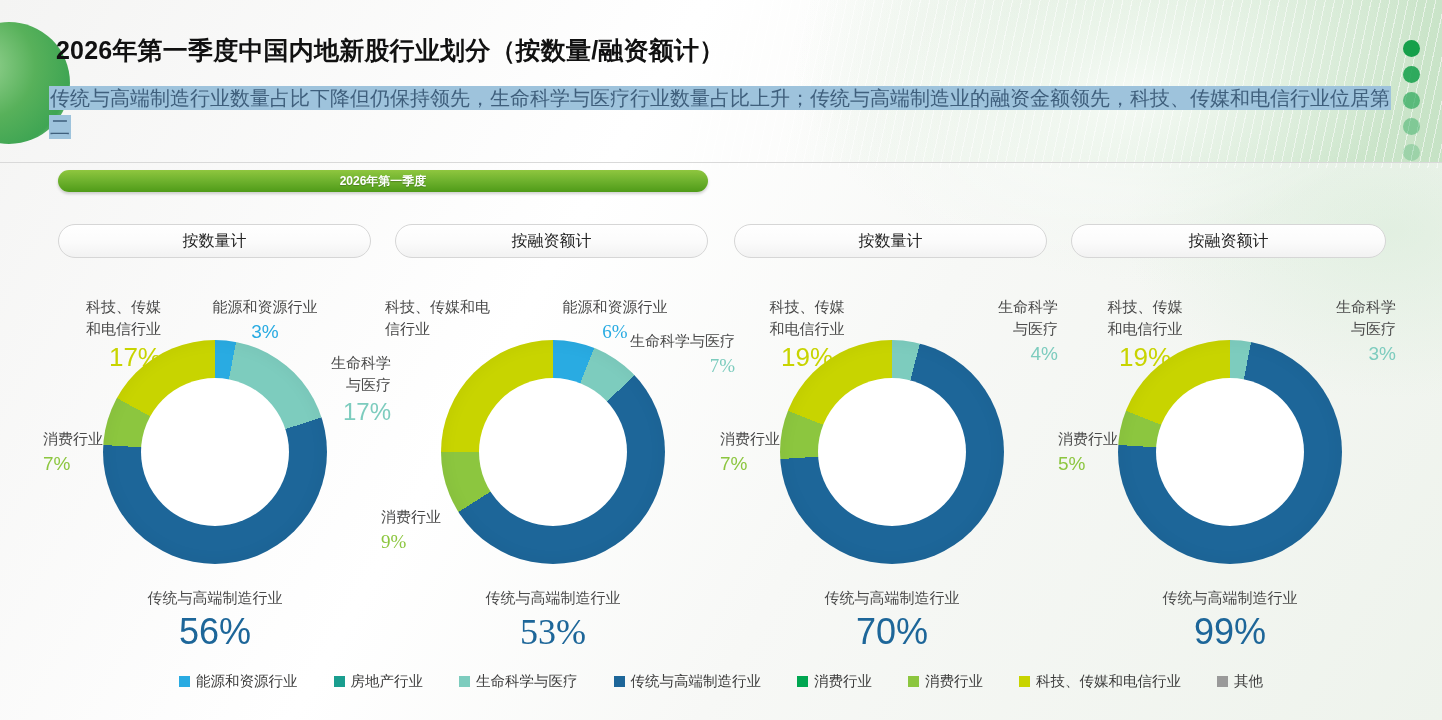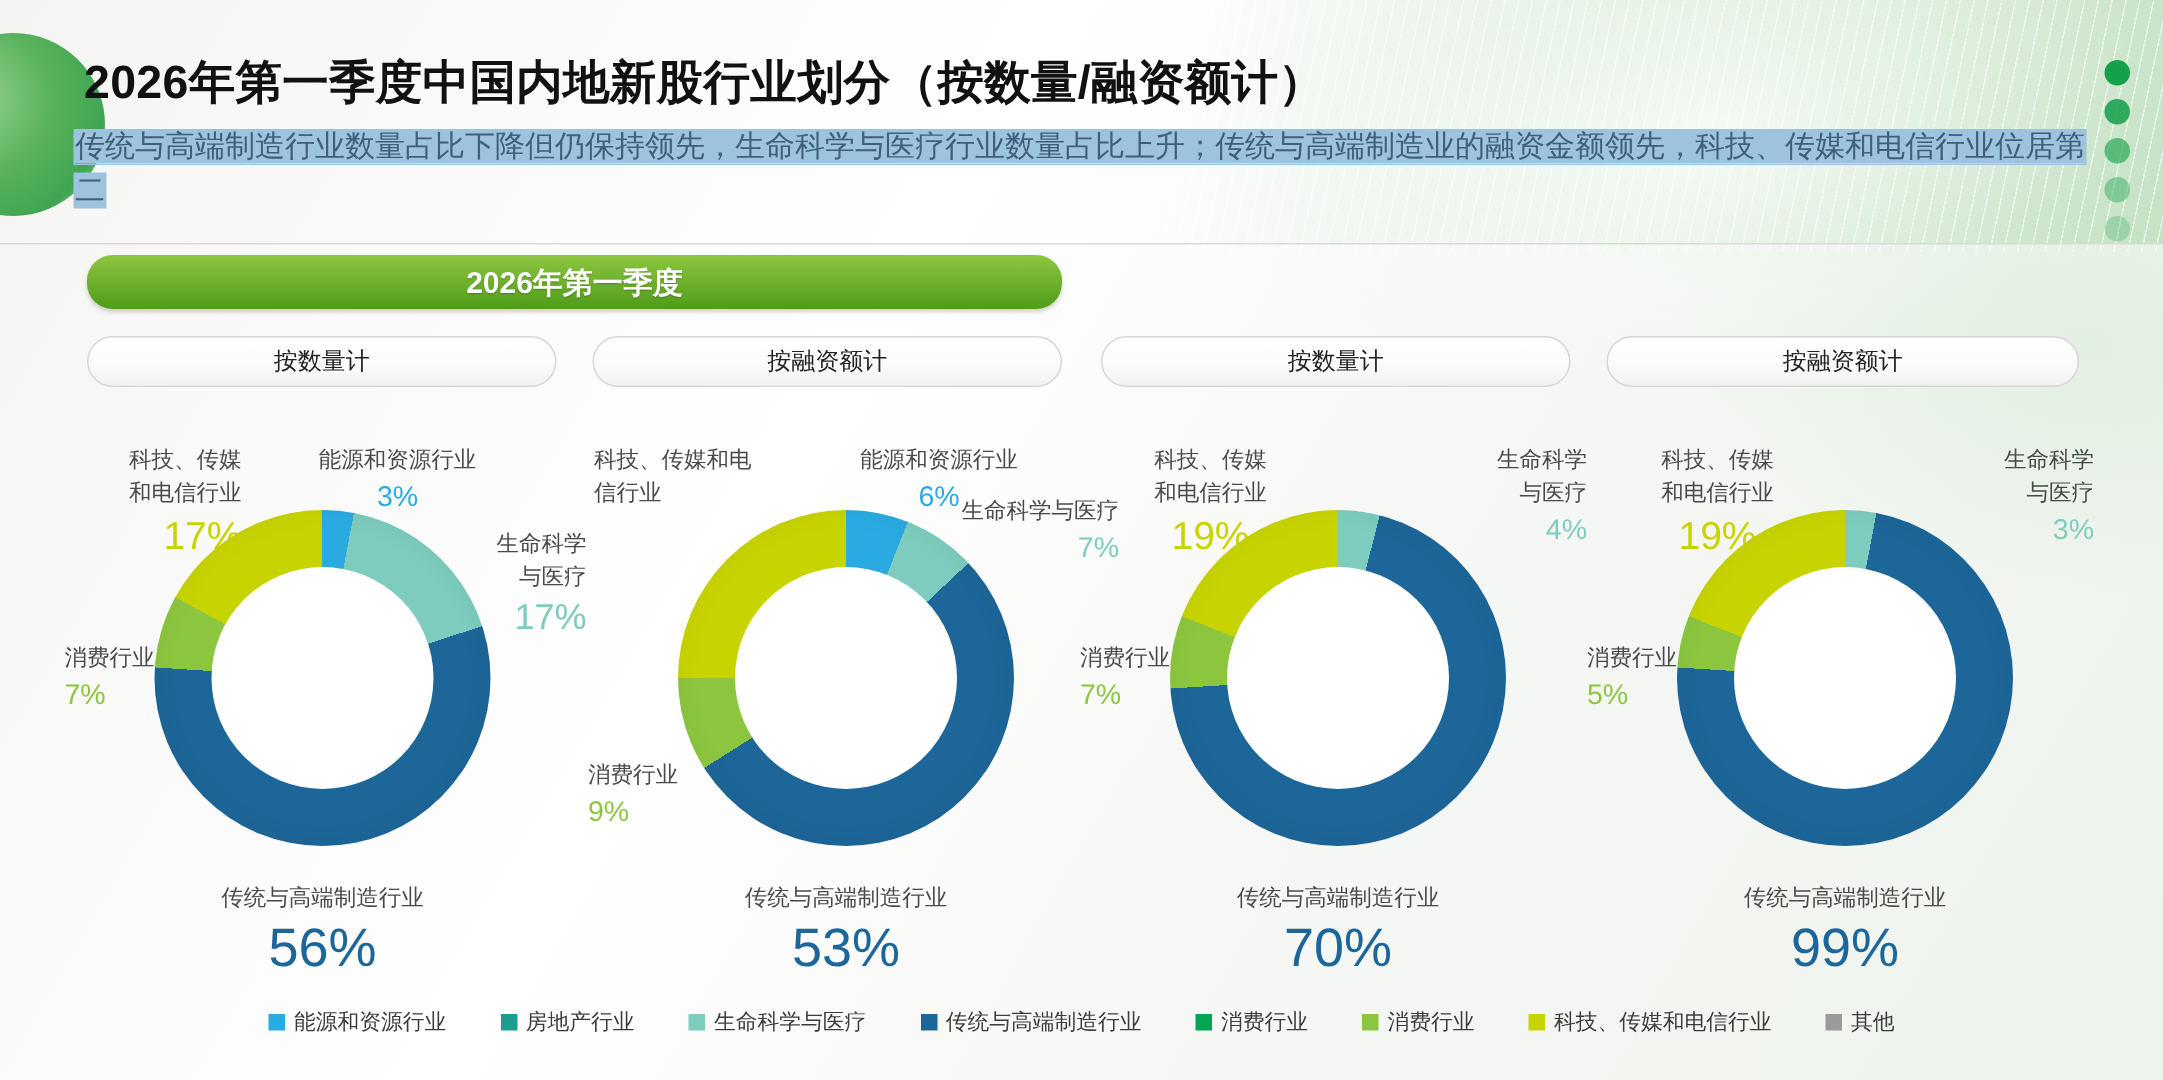--- a/index.html
+++ b/index.html
@@ -54,40 +54,40 @@
   .deco-dots .dot:nth-child(5) { opacity: .24; }
 
   .deco-rule {
     position: absolute; left: 0; top: 162px; width: 1442px; height: 1px;
     background: #d9d9d9;
   }
 
   
   .title {
     position: absolute; left: 56px; top: 34px;
-    font-size: 31px; font-weight: bold; color: #111111;
+    font-size: 25px; font-weight: bold; color: #111111;
     letter-spacing: .2px; white-space: nowrap;
   }
   .subtitle {
     position: absolute; left: 50px; top: 84px; width: 1352px;
     font-size: 20px; line-height: 29px; color: #3f5f7c;
   }
   .subtitle .sel {
     background: #9ec3dc;
     box-shadow: 0 0 0 1px #9ec3dc;
     -webkit-box-decoration-break: clone;
     box-decoration-break: clone;
   }
 
   
   .period-pill {
-    position: absolute; top: 170px; height: 36px;
+    position: absolute; top: 170px; height: 22px;
     border-radius: 17px;
     display: flex; align-items: center; justify-content: center;
-    font-size: 20px; font-weight: bold; color: #ffffff;
+    font-size: 12px; font-weight: bold; color: #ffffff;
     text-shadow: 0 1px 1px rgba(0,0,0,.25);
     box-shadow: 0 2px 3px rgba(0,0,0,.18);
   }
   .period-pill.p0 { left: 58px;  width: 650px; background: linear-gradient(180deg, #8fc63f 0%, #6fb22e 48%, #4f9b18 100%); }
   .period-pill.p1 { left: 734px; width: 652px; background: linear-gradient(180deg, #14a5b0 0%, #0d94a0 48%, #00818f 100%); }
 
   
   .metric-pill {
     position: absolute; top: 224px; height: 34px;
     border-radius: 17px;
@@ -97,21 +97,21 @@
     font-size: 16px; color: #222222;
   }
   .metric-pill.m0 { left: 58px;   width: 313px; }
   .metric-pill.m1 { left: 395px;  width: 313px; }
   .metric-pill.m2 { left: 734px;  width: 313px; }
   .metric-pill.m3 { left: 1071px; width: 315px; }
 
   
   .panel { position: absolute; top: 266px; width: 340px; height: 390px; }
   .panel.c0 { left: 45px; }
-  .panel.c1 { left: 394px; }
+  .panel.c1 { left: 383px; font-family: Liberation Serif, serif; }
   .panel.c2 { left: 722px; }
   .panel.c3 { left: 1060px; }
 
   .donut-wrap {
     position: absolute; left: 50%; top: 74px;
     transform: translateX(-50%);
     width: 224px; height: 224px;
   }
   .donut { width: 224px; height: 224px; border-radius: 50%; }
   .donut-hole {

